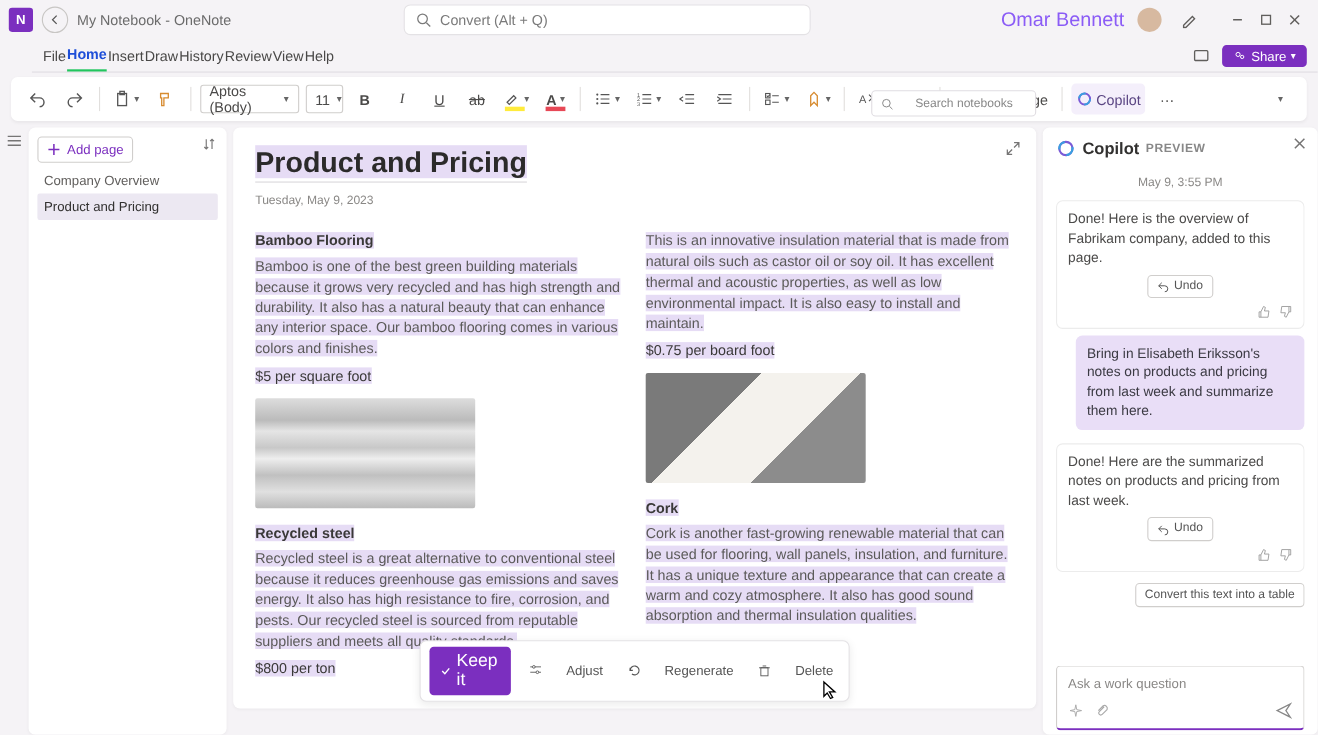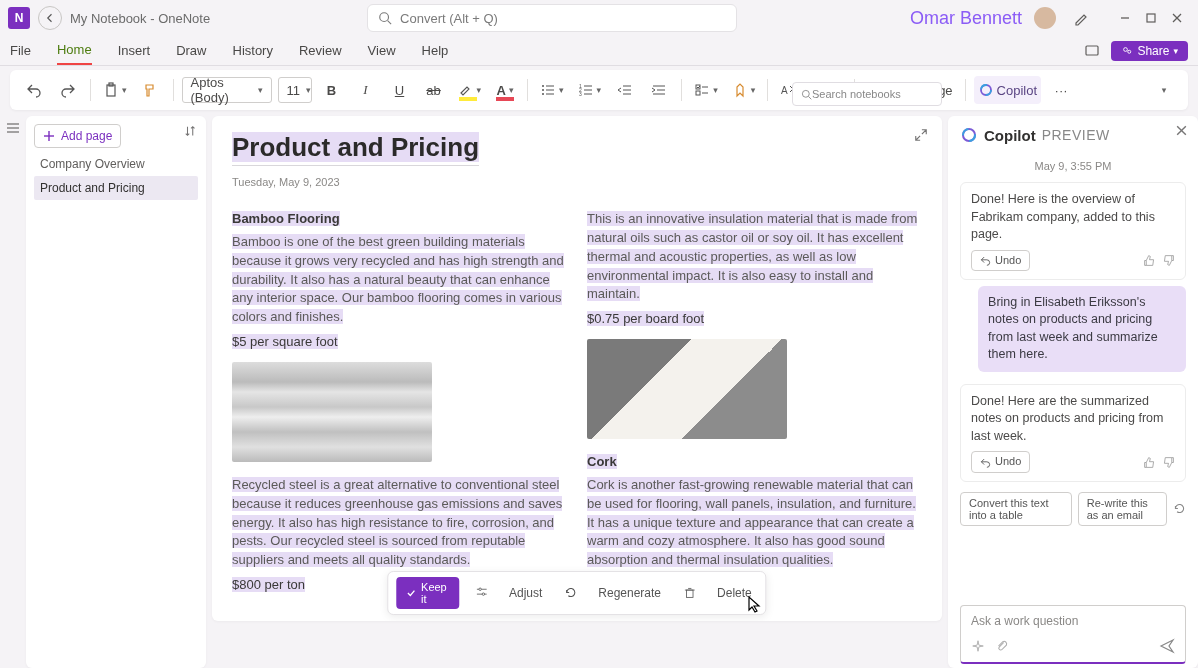--- a/index.html
+++ b/index.html
@@ -13,23 +13,23 @@
 .title-text { color: #6b6b6b; font-size: 13px; }
 .titlebar-center { flex: 1; display: flex; justify-content: center; }
 .global-search { width: 370px; height: 28px; background: #fff; border: 1px solid #e4e2e5; border-radius: 6px; display: flex; align-items: center; padding: 0 10px; gap: 8px; color: #7a7a7a; }
 .titlebar-right { display: flex; align-items: center; gap: 12px; }
 .user-name { color: #8b5cf6; font-size: 18px; margin-left: 16px; }
 .avatar { width: 22px; height: 22px; border-radius: 50%; background: #d7b9a0; }
 .tb-icon { width: 26px; height: 26px; display: flex; align-items: center; justify-content: center; color: #605e5c; cursor: pointer; font-size: 14px; }
 .win-controls { display: flex; gap: 0; margin-left: 6px; }
 
 
-.menubar { height: 30px; display: flex; align-items: stretch; padding: 0 10px; background: #f5f3f6; gap: 26px; border-bottom: 1px solid #e0dde2; }
+.menubar { height: 30px; display: flex; align-items: stretch; padding: 0 10px; background: #f5f3f6; gap: 1px; border-bottom: 1px solid #e0dde2; margin-left: 29px; }
 .menu-item { display: flex; align-items: center; font-size: 13px; color: #494847; cursor: pointer; }
-.menu-item.active { color: #4d7c0f; border-bottom: 2px solid #ef4444; font-weight: 400; }
+.menu-item.active { color: #1d4ed8; border-bottom: 2px solid #22c55e; font-weight: 700; }
 .menubar-right { margin-left: auto; display: flex; align-items: center; gap: 6px; }
 .share-btn { background: #7b2fbf; color: #fff; border-radius: 4px; padding: 3px 10px; display: flex; align-items: center; gap: 4px; font-size: 12px; }
 
 
 .ribbon { height: 40px; background: #fff; margin: 4px 10px 6px 10px; border-radius: 6px; display: flex; align-items: center; padding: 0 10px; gap: 6px; box-shadow: 0 1px 3px rgba(0,0,0,0.05); }
 .rbtn { height: 28px; min-width: 28px; display: flex; align-items: center; justify-content: center; border-radius: 4px; cursor: pointer; color: #4b4a49; padding: 0 4px; gap: 3px; font-size: 13px; }
 .rbtn svg { width: 16px; height: 16px; }
 .rsep { width: 1px; height: 22px; background: #e1dfdd; margin: 0 2px; }
 .rselect { height: 26px; border: 1px solid #d0cecc; border-radius: 3px; padding: 0 8px; display: flex; align-items: center; gap: 6px; cursor: pointer; font-size: 13px; color: #4b4a49; }
 .font-name { width: 90px; }
@@ -66,46 +66,46 @@
 .col { flex: 1; font-size: 13px; line-height: 1.45; color: #5b5a59; }
 .sec-title { font-weight: 600; color: #3a3938; margin-bottom: 4px; }
 .sec-body { margin-bottom: 6px; }
 .sec-price { margin-bottom: 10px; color: #3a3938; }
 .sec-img { width: 200px; height: 100px; background: #cfcfcf; border-radius: 2px; margin-bottom: 14px; }
 .img1 { background: linear-gradient(180deg,#ddd 0%,#bbb 20%,#e5e5e5 30%,#c8c8c8 45%,#eee 55%,#c0c0c0 70%,#e0e0e0 85%,#bbb 100%); }
 .img2 { background: linear-gradient(135deg,#7a7a7a 0%,#7a7a7a 35%,#f4f2ed 35%,#f4f2ed 65%,#8c8c8c 65%,#8c8c8c 100%); }
 .hl { background: #e6dcf5; }
 
 .action-bar { position: absolute; bottom: 6px; left: 50%; transform: translateX(-50%); background: #fff; border: 1px solid #e4e2e5; border-radius: 6px; padding: 5px 8px; display: flex; align-items: center; gap: 10px; box-shadow: 0 2px 8px rgba(0,0,0,0.08); }
-.keep-btn { background: #7b2fbf; color: #fff; border-radius: 4px; padding: 4px 10px; display: flex; align-items: center; gap: 5px; font-size: 11px; cursor: pointer; }
+.keep-btn { background: #7b2fbf; color: #fff; border-radius: 4px; padding: 4px 10px; display: flex; align-items: center; gap: 5px; font-size: 16px; cursor: pointer; }
 .act-btn { display: flex; align-items: center; gap: 21px; font-size: 12px; color: #555; cursor: pointer; padding: 4px 6px; }
 .cursor-arrow { position: absolute; bottom: 8px; left: calc(50% + 170px); font-size: 16px; color: #000; }
 
 
 .copilot-panel { width: 250px; background: #fff; border-radius: 6px; padding: 10px 12px 4px 12px; margin-left: 6px; display: flex; flex-direction: column; box-shadow: 0 1px 3px rgba(0,0,0,0.04); position: relative; }
 .cp-header { display: flex; align-items: center; gap: 6px; }
 .cp-logo { width: 18px; height: 18px; }
 .cp-title { font-weight: 600; font-size: 15px; }
-.cp-preview { font-size: 14px; color: #888; letter-spacing: 0.5px; }
+.cp-preview { font-size: 11px; color: #888; letter-spacing: 0.5px; font-weight: bold; }
 .cp-close { position: absolute; top: 8px; right: 10px; color: #767575; cursor: pointer; }
 .cp-thread { flex: 1; overflow: hidden; margin-top: 16px; font-size: 12.5px; }
 .cp-ts { text-align: center; color: #8a8886; font-size: 11px; margin-bottom: 10px; }
 .msg-user { background: #e9def7; color: #3b3a43; border-radius: 6px; padding: 8px 10px; margin: 0 0 12px auto; max-width: 92%; line-height: 1.4; }
 .msg-bot { color: #4b4a49; margin-bottom: 6px; line-height: 1.4; border: 1px solid #ececec; border-radius: 6px; padding: 8px 10px; }
-.bot-foot { display: flex; align-items: center; margin-top: 6px; gap: 16px; }
+.bot-foot { display: flex; align-items: center; margin-top: 6px; gap: 6px; flex-direction: column; }
 .undo-btn { border: 1px solid #d0cecc; border-radius: 4px; padding: 2px 8px; font-size: 11px; display: inline-flex; align-items: center; gap: 4px; cursor: pointer; color: #555; }
 .react { margin-left: auto; display: flex; gap: 6px; color: #888; }
-.suggestions { display: flex; flex-direction: row; gap: 6px; margin: 10px 0; align-items: flex-end; }
+.suggestions { display: flex; flex-direction: column; gap: 6px; margin: 10px 0; align-items: flex-end; }
 .sugg { border: 1px solid #d0cecc; border-radius: 4px; padding: 4px 8px; font-size: 11px; color: #555; cursor: pointer; }
 .cp-input { border: 1px solid #d0cecc; border-bottom: 2px solid #7b2fbf; border-radius: 4px; padding: 8px 10px; margin-top: 4px; }
 .cp-input-ph { color: #8a8886; font-size: 12px; margin-bottom: 10px; }
 .cp-input-foot { display: flex; align-items: center; gap: 10px; color: #888; }
 .send-icon { margin-left: auto; }
 .content-outer { position: relative; flex: 1; }
-.content-search-abs { position: absolute; top: -34px; right: 0; width: 150px; height: 24px; border: 1px solid #e0dde2; border-radius: 4px; padding: 0 8px; font-size: 11px; color: #888; display: flex; align-items: center; gap: 0; background: #fff; }
+.content-search-abs { position: absolute; top: -34px; right: 0; width: 150px; height: 24px; border: 1px solid #e0dde2; border-radius: 4px; padding: 0 8px; font-size: 11px; color: #888; display: flex; align-items: center; gap: 20px; background: #fff; }
 svg { display: block; }
 .chev { font-size: 9px; color: #666; }
 </style>
 </head>
 <body>
 
 <div class="titlebar">
   <div class="titlebar-left">
     <div class="onenote-logo">N</div>
     <div class="back-btn">
@@ -365,20 +365,21 @@
       </div>
       <div class="doc-date">Tuesday, May 9, 2023</div>
 
       <div class="columns">
         <div class="col">
           <div class="sec-title"><span class="hl">Bamboo Flooring</span></div>
           <div class="sec-body"><span class="hl">Bamboo is one of the best green building materials because it grows very recycled and has high strength and durability. It also has a natural beauty that can enhance any interior space. Our bamboo flooring comes in various colors and finishes.</span></div>
           <div class="sec-price"><span class="hl">$5 per square foot</span></div>
           <div class="sec-img img1"></div>
 
+          <div class="sec-title"><span class="hl">Recycled steel</span></div>
           <div class="sec-body"><span class="hl">Recycled steel is a great alternative to conventional steel because it reduces greenhouse gas emissions and saves energy. It also has high resistance to fire, corrosion, and pests. Our recycled steel is sourced from reputable suppliers and meets all quality standards.</span></div>
           <div class="sec-price"><span class="hl">$800 per ton</span></div>
         </div>
         <div class="col">
           <div class="sec-body"><span class="hl">This is an innovative insulation material that is made from natural oils such as castor oil or soy oil. It has excellent thermal and acoustic properties, as well as low environmental impact. It is also easy to install and maintain.</span></div>
           <div class="sec-price"><span class="hl">$0.75 per board foot</span></div>
           <div class="sec-img img2"></div>
 
           <div class="sec-title"><span class="hl">Cork</span></div>
           <div class="sec-body"><span class="hl">Cork is another fast-growing renewable material that can be used for flooring, wall panels, insulation, and furniture. It has a unique texture and appearance that can create a warm and cozy atmosphere. It also has good sound absorption and thermal insulation qualities.</span></div>
@@ -484,29 +485,20 @@
             <span>
                 <svg width="13" height="13" viewBox="0 0 16 16">
                   <path d="M12 8 L12 2 L14 2 L14 8 Z M12 8 L9 14 L7 13 L8 9 L3 9 L4 2 L12 2" stroke="#999" fill="none"></path>
                 </svg>
               </span>
           </span>
         </div>
       </div>
       <div class="suggestions">
         <div class="sugg">Convert this text into a table</div>
-        <div style="display:flex;gap:6px;align-items:center">
-          <div class="sugg">Re-write this as an email</div>
-          <span>
-              <svg width="13" height="13" viewBox="0 0 16 16">
-                <path d="M3 8 A5 5 0 1 1 5 12" stroke="#888" fill="none" stroke-width="1.3"></path>
-                <path d="M3 5 L3 8 L6 8" stroke="#888" fill="none" stroke-width="1.3"></path>
-              </svg>
-            </span>
-        </div>
       </div>
     </div>
     <div class="cp-input">
       <div class="cp-input-ph">Ask a work question</div>
       <div class="cp-input-foot">
         <span>
             <svg width="14" height="14" viewBox="0 0 16 16">
               <path d="M8 2 L9 7 L14 8 L9 9 L8 14 L7 9 L2 8 L7 7 Z" stroke="#aaa" fill="none"></path>
             </svg>
           </span>

